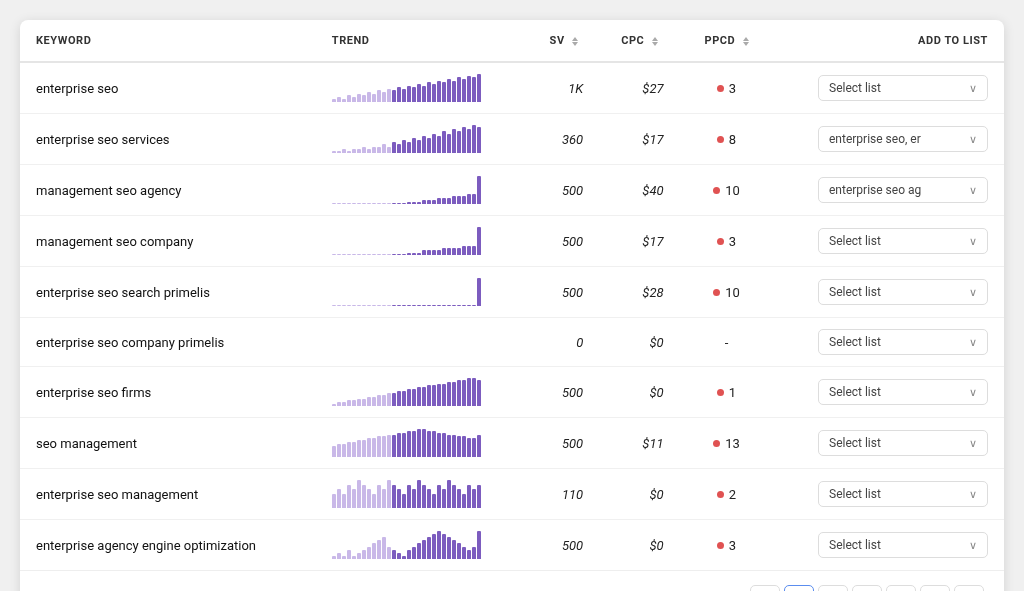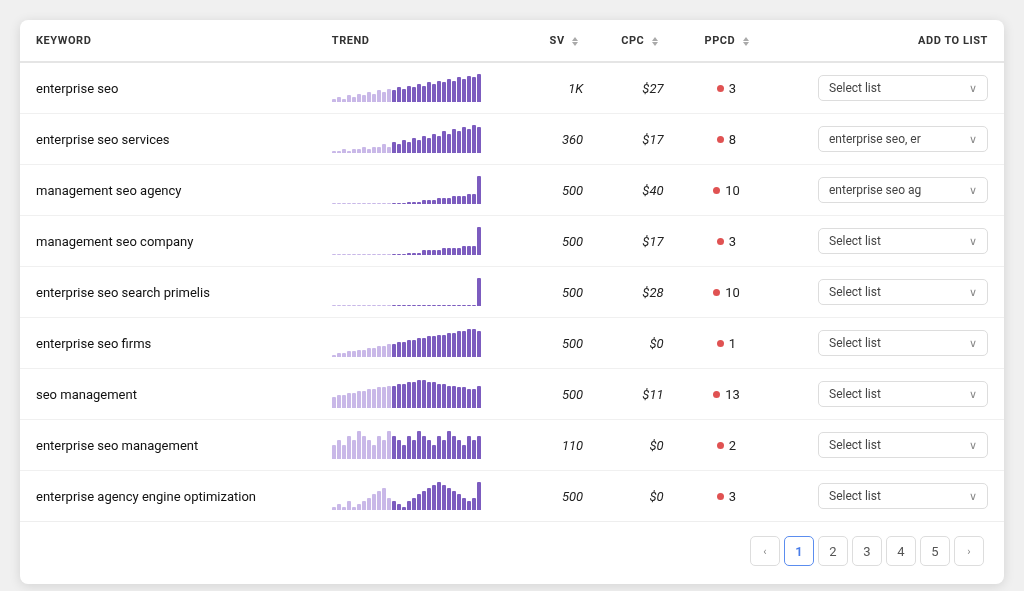--- a/index.html
+++ b/index.html
@@ -454,20 +454,37 @@
               </div>
             </td>
             <td class="addtolist">
               <div class="select-list">
                 <span class="label">Select list</span>
                 <span class="chevron">∨</span>
               </div>
             </td>
           </tr>
           <tr>
+            <td class="keyword">enterprise seo company primelis</td>
+            <td class="trend"></td>
+            <td class="sv">0</td>
+            <td class="cpc">$0</td>
+            <td class="ppcd">
+              <div class="ppcd-cell">
+                <span>-</span>
+              </div>
+            </td>
+            <td class="addtolist">
+              <div class="select-list">
+                <span class="label">Select list</span>
+                <span class="chevron">∨</span>
+              </div>
+            </td>
+          </tr>
+          <tr>
             <td class="keyword">enterprise seo firms</td>
             <td class="trend">
               <div class="trend-chart">
                 <div class="bar dim" style="height: 2px;"></div>
                 <div class="bar dim" style="height: 4px;"></div>
                 <div class="bar dim" style="height: 4px;"></div>
                 <div class="bar dim" style="height: 6px;"></div>
                 <div class="bar dim" style="height: 6px;"></div>
                 <div class="bar dim" style="height: 7px;"></div>
                 <div class="bar dim" style="height: 7px;"></div>

